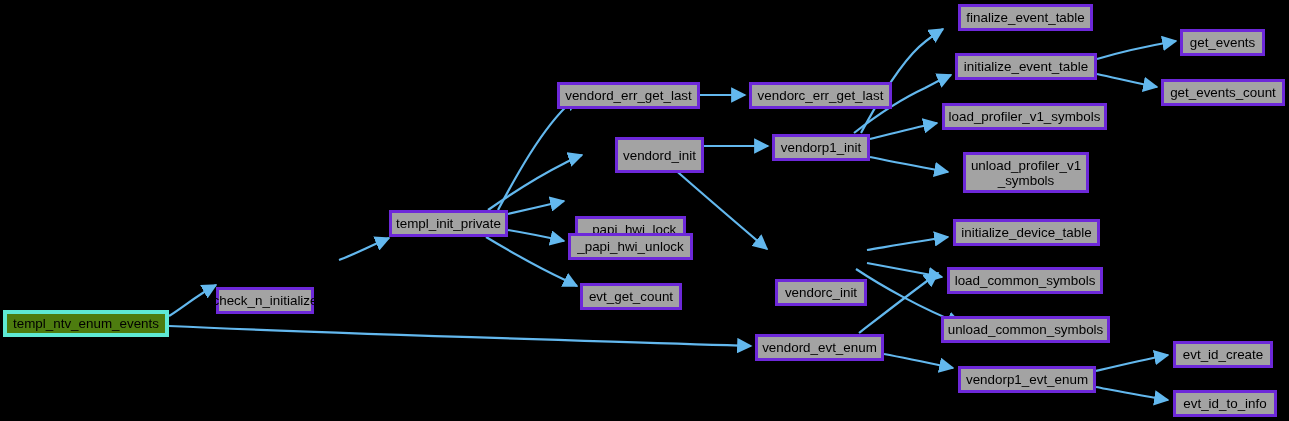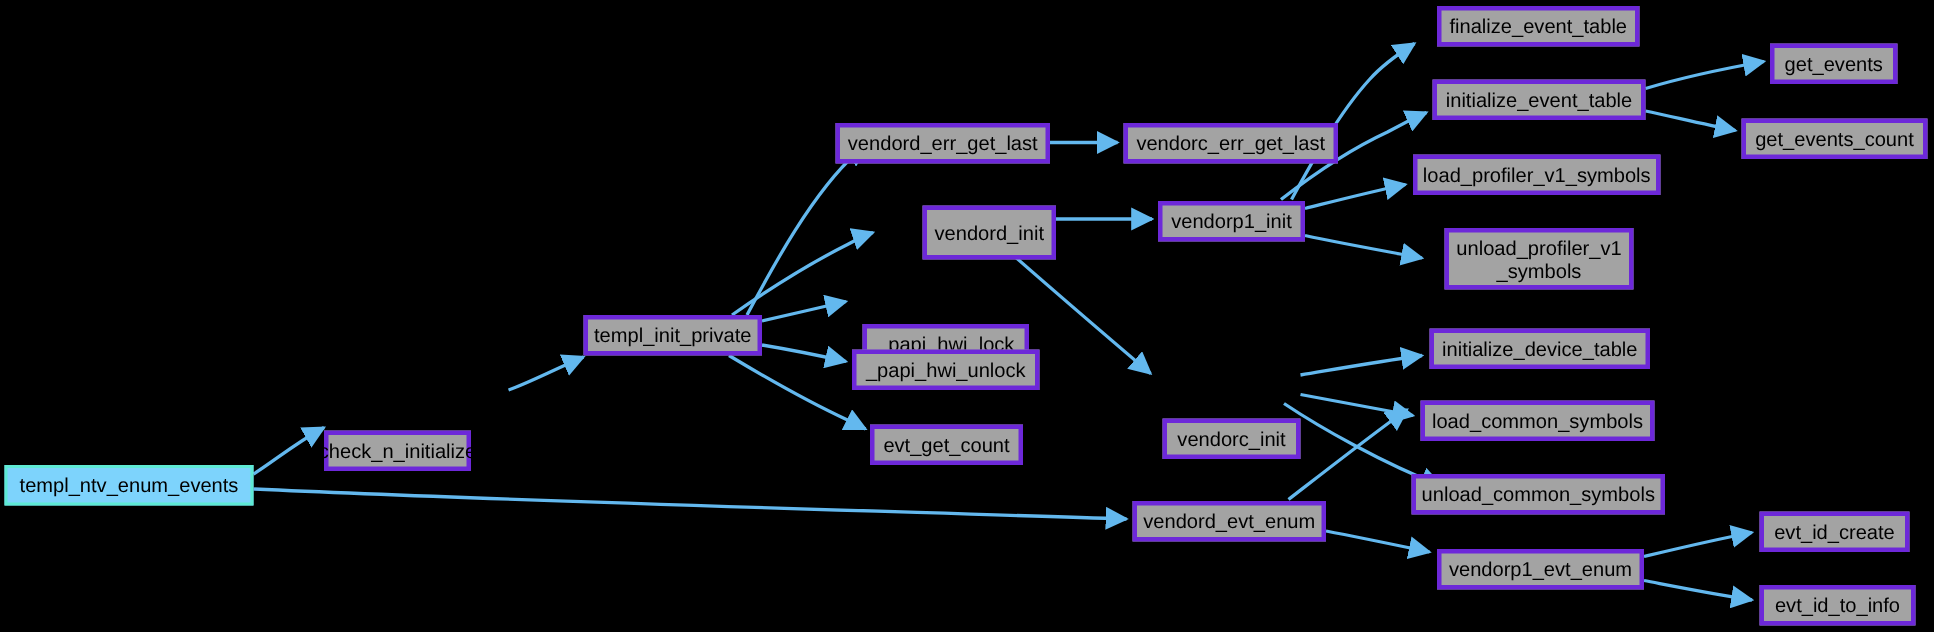--- a/index.html
+++ b/index.html
@@ -32,22 +32,22 @@
     font-size: 13.4px;
     line-height: 15px;
     display: flex;
     align-items: center;
     justify-content: center;
     text-align: center;
     white-space: pre-line;
     letter-spacing: 0px;
   }
   .node.root {
-    background: #7dd3fc;
-    border: 2px solid #5eead4;
+    background: #4d7c0f;
+    border: 4px solid #5eead4;
   }
 </style>
 </head>
 <body>
 
 <div id="graph">
   <svg id="edge-layer" viewBox="0 0 1289 421" xmlns="http://www.w3.org/2000/svg">
     <defs>
       <marker id="arrow" viewBox="0 0 10 10" refX="9" refY="5" markerWidth="7" markerHeight="7" orient="auto-start-reverse">
         <path d="M 0 0 L 10 5 L 0 10 z" fill="#63b8ee"></path>

